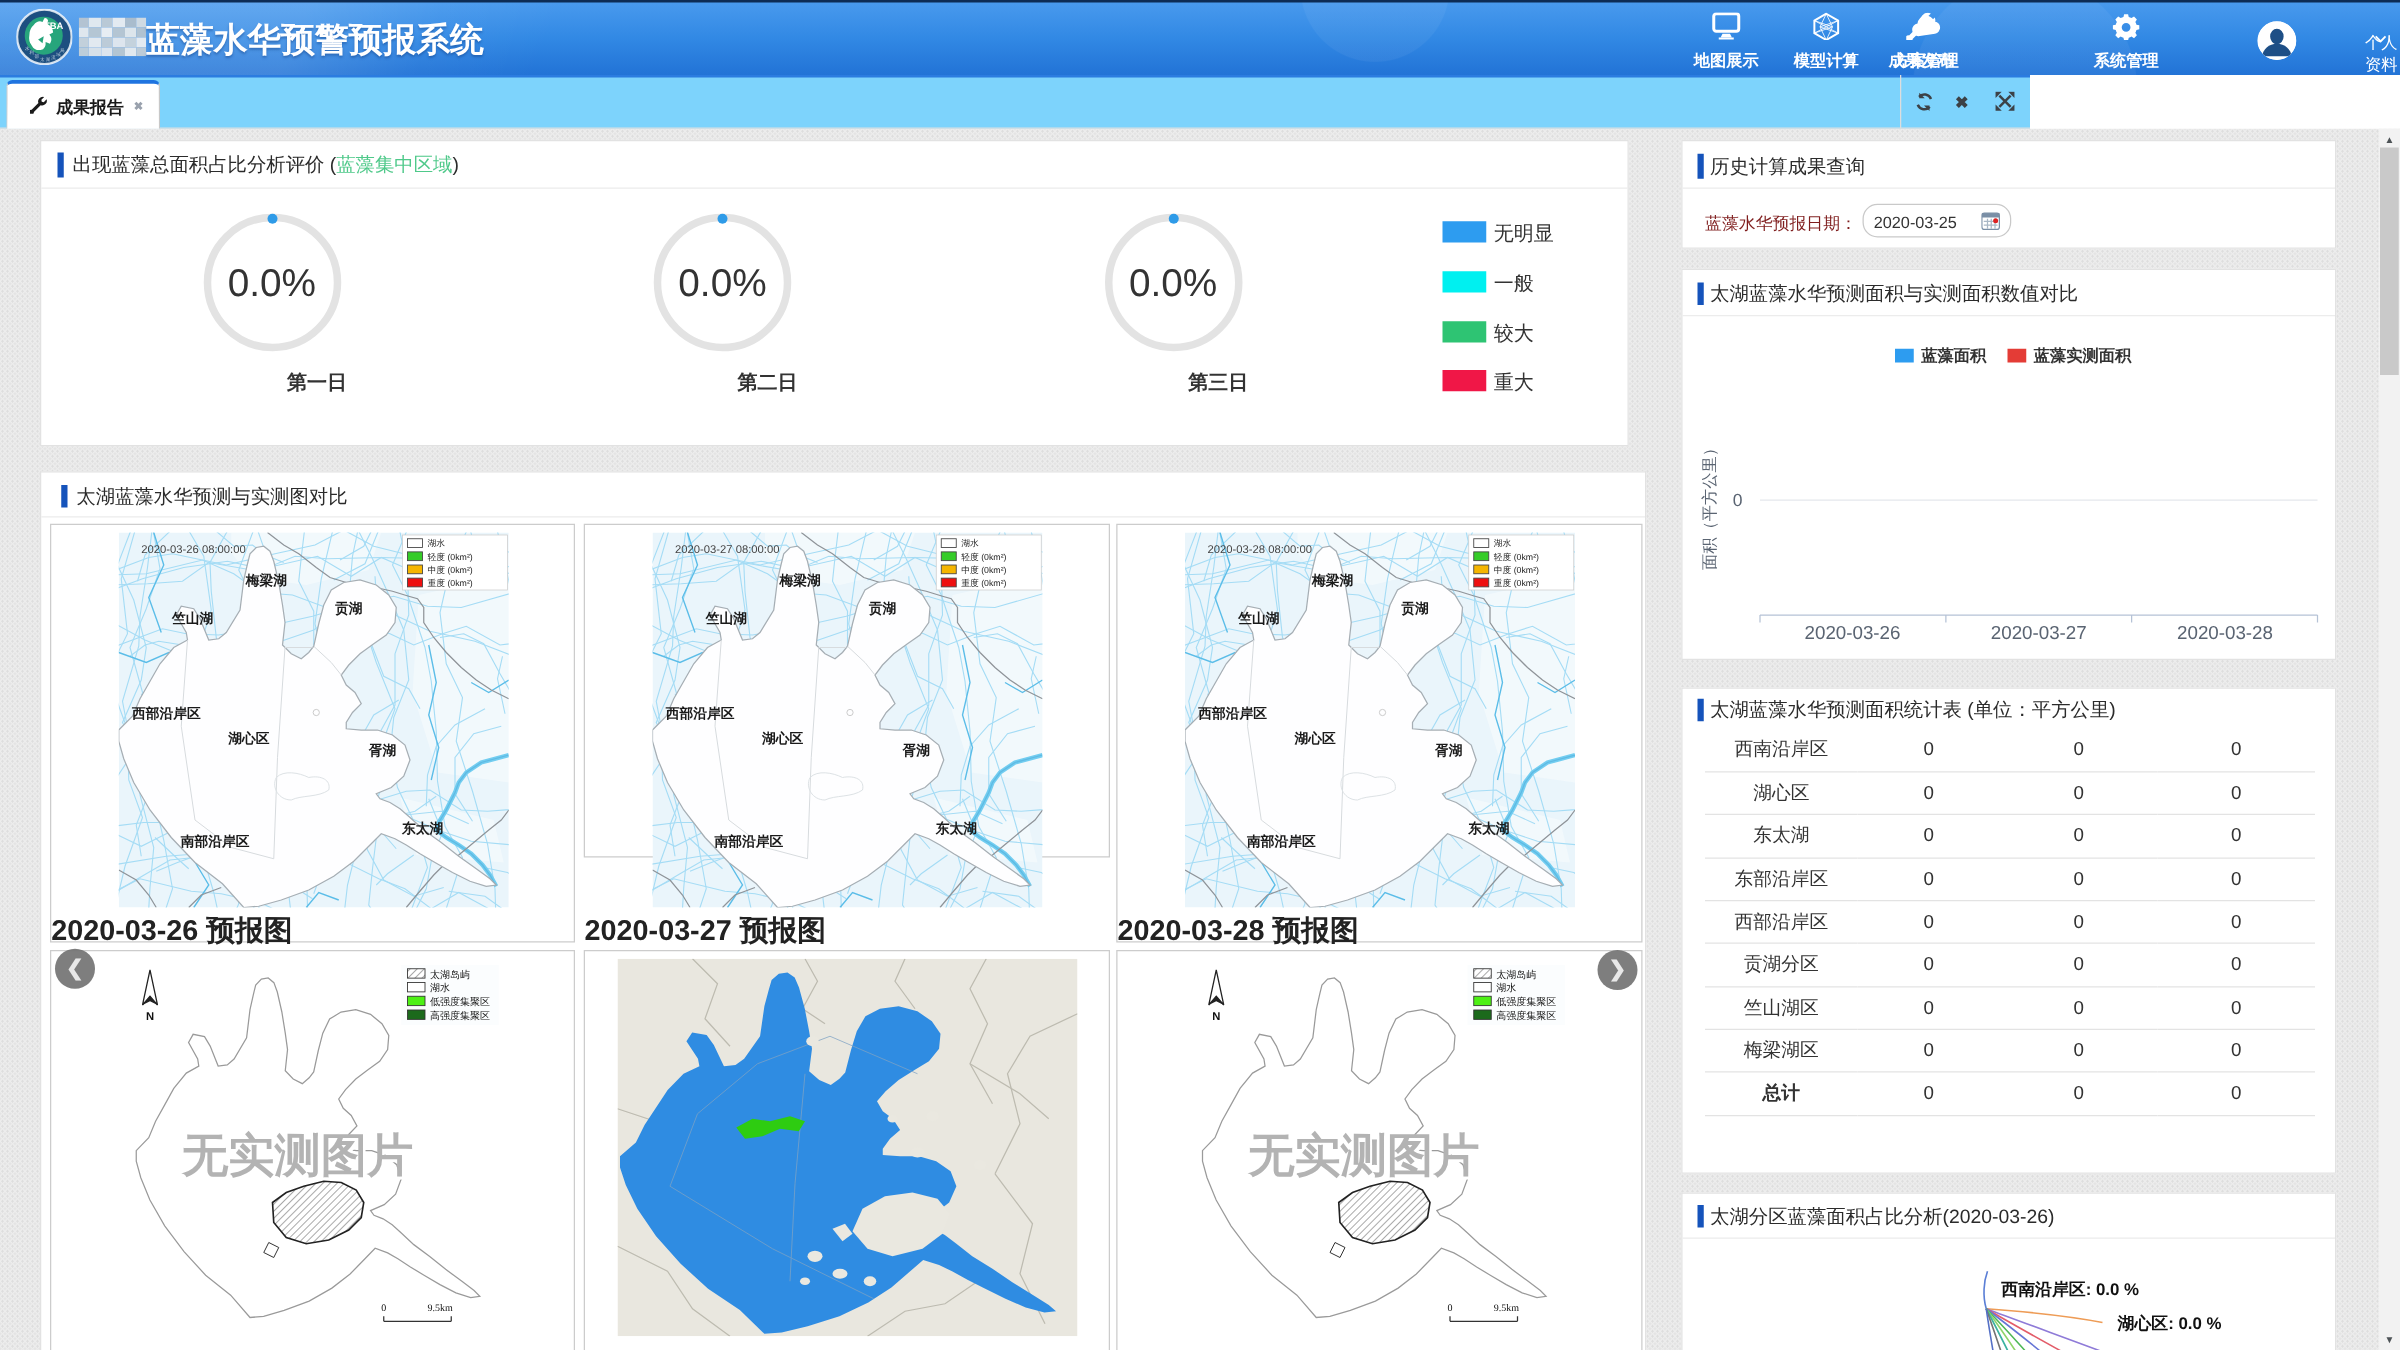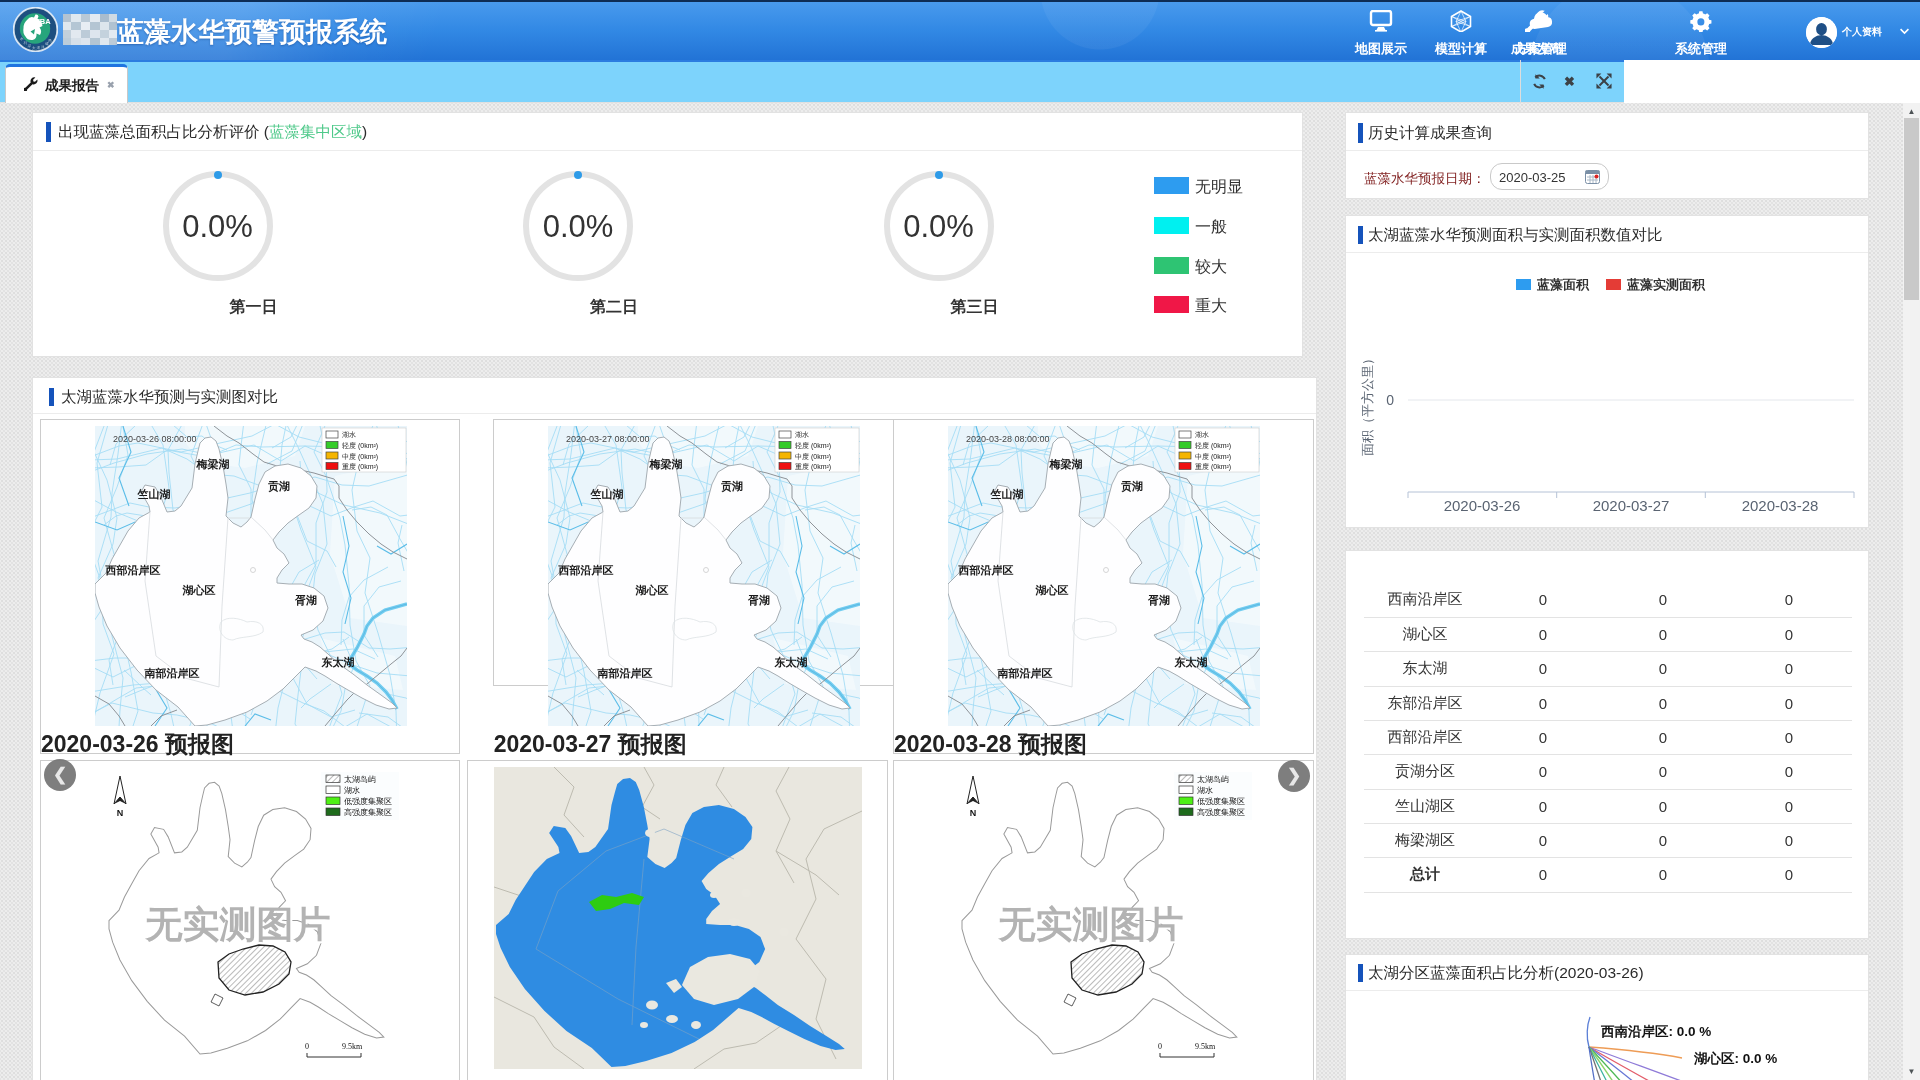--- a/index.html
+++ b/index.html
@@ -13,21 +13,21 @@
   linear-gradient(112deg, rgba(255,255,255,.14) 0 230px, rgba(255,255,255,.04) 330px, rgba(255,255,255,0) 420px),
   linear-gradient(180deg,#4a9bee 0%,#3188e4 52%,#2273d6 100%);}
 #hdr .topline{position:absolute;top:0;left:0;width:100%;height:2px;background:#0d2c55;}
 #logo{position:absolute;left:13px;top:7px;width:45px;height:45px;}
 #mosaic{position:absolute;left:63px;top:14px;}
 #title{position:absolute;left:117px;top:18px;font-size:27px;font-weight:bold;color:#fff;line-height:28px;text-shadow:0 1px 2px rgba(15,60,130,.45);}
 .nav{position:absolute;top:0;height:60px;width:86px;text-align:center;color:#fff;}
 .nav .ic{position:absolute;top:10px;left:50%;transform:translateX(-50%);width:24px;height:22px;}
 .nav .lb{position:absolute;top:40px;width:100%;font-size:13px;font-weight:bold;letter-spacing:0;}
 #avatar{position:absolute;left:1806px;top:17px;width:31px;height:31px;border-radius:50%;background:#fff;overflow:hidden;}
-#profile{position:absolute;left:1842px;top:25px;font-size:10px;color:#fff;font-weight:bold;}
+#profile{position:absolute;left:1892px;top:25px;font-size:13px;color:#fff;}
 #chev{position:absolute;left:1898px;top:26px;width:13px;height:11px;}
 
 #tabbar{position:absolute;left:0;top:60px;width:1624px;height:43px;background:#7dd3fc;border-bottom:1px solid #e0e0e0;}
 #tabbar .bluetop{position:absolute;left:0;top:0;width:100%;height:2px;background:#2b7ce0;}
 #tab1{position:absolute;left:5px;top:4px;width:123px;height:39px;background:#fff;border:1px solid #c8c8c8;border-top:3px solid #1f74e0;border-bottom:none;border-radius:5px 5px 0 0;}
 #tab1 .wr{position:absolute;left:18px;top:10px;width:14px;height:14px;}
 #tab1 .tx{position:absolute;left:39px;top:10px;font-size:13.5px;font-weight:bold;color:#1a1a1a;}
 #tab1 .cl{position:absolute;left:101px;top:13px;font-size:9px;color:#99a1ad;font-weight:bold;}
 #tabbtns{position:absolute;right:0;top:0;width:104px;height:43px;border-left:1px solid #ddd;}
 
@@ -109,21 +109,21 @@
       <div class="pbar" style="left:16px;top:10px;height:18px;"></div>
       <div class="ptx" style="left:28px;top:9px;">太湖蓝藻水华预测与实测图对比</div>
     </div>
     <div class="cell" style="left:7px;top:41px;width:420px;height:335px;">
       <svg width="312" height="300" viewBox="0 0 312 300" style="position:absolute;left:54px;top:6px;">
           <use href="#fmap"></use>
           <text x="18" y="16" font-size="9" fill="#444">2020-03-26 08:00:00</text>
         </svg>
       <div class="caption" style="top:309px;">2020-03-26 预报图</div>
     </div>
-    <div class="cell" style="left:433.7px;top:41px;width:421px;height:267px;margin-left:26px;">
+    <div class="cell" style="left:433.7px;top:41px;width:421px;height:267px;">
       <svg width="312" height="300" viewBox="0 0 312 300" style="position:absolute;left:54px;top:6px;">
           <use href="#fmap"></use>
           <text x="18" y="16" font-size="9" fill="#444">2020-03-27 08:00:00</text>
         </svg>
       <div class="caption" style="top:309px;">2020-03-27 预报图</div>
     </div>
     <div class="cell" style="left:860px;top:41px;width:421px;height:335px;">
       <svg width="312" height="300" viewBox="0 0 312 300" style="position:absolute;left:54px;top:6px;">
           <use href="#fmap"></use>
           <text x="18" y="16" font-size="9" fill="#444">2020-03-28 08:00:00</text>
@@ -194,20 +194,24 @@
       </g>
       <g font-size="15" fill="#5a6472" text-anchor="middle">
         <text x="136" y="258">2020-03-26</text>
           <text x="285" y="258">2020-03-27</text>
           <text x="434" y="258">2020-03-28</text>
       </g>
     </svg>
   </div>
 
   <div class="panel" style="left:1345px;top:447px;width:524px;height:389px;">
+    <div class="ptitle" style="height:32px;border-bottom:none;">
+      <div class="pbar" style="left:12px;top:8px;height:18px;"></div>
+      <div class="ptx" style="left:22px;top:7px;">太湖蓝藻水华预测面积统计表&nbsp;(单位：平方公里)</div>
+    </div>
     <table class="stat" style="position:absolute;left:18px;top:32px;width:488px;">
       <colgroup>
           <col style="width:122px">
           <col style="width:114px">
           <col style="width:126px">
           <col style="width:126px">
         </colgroup>
       <tbody>
       <tr style="height:34px;">
             <td>西南沿岸区</td>

